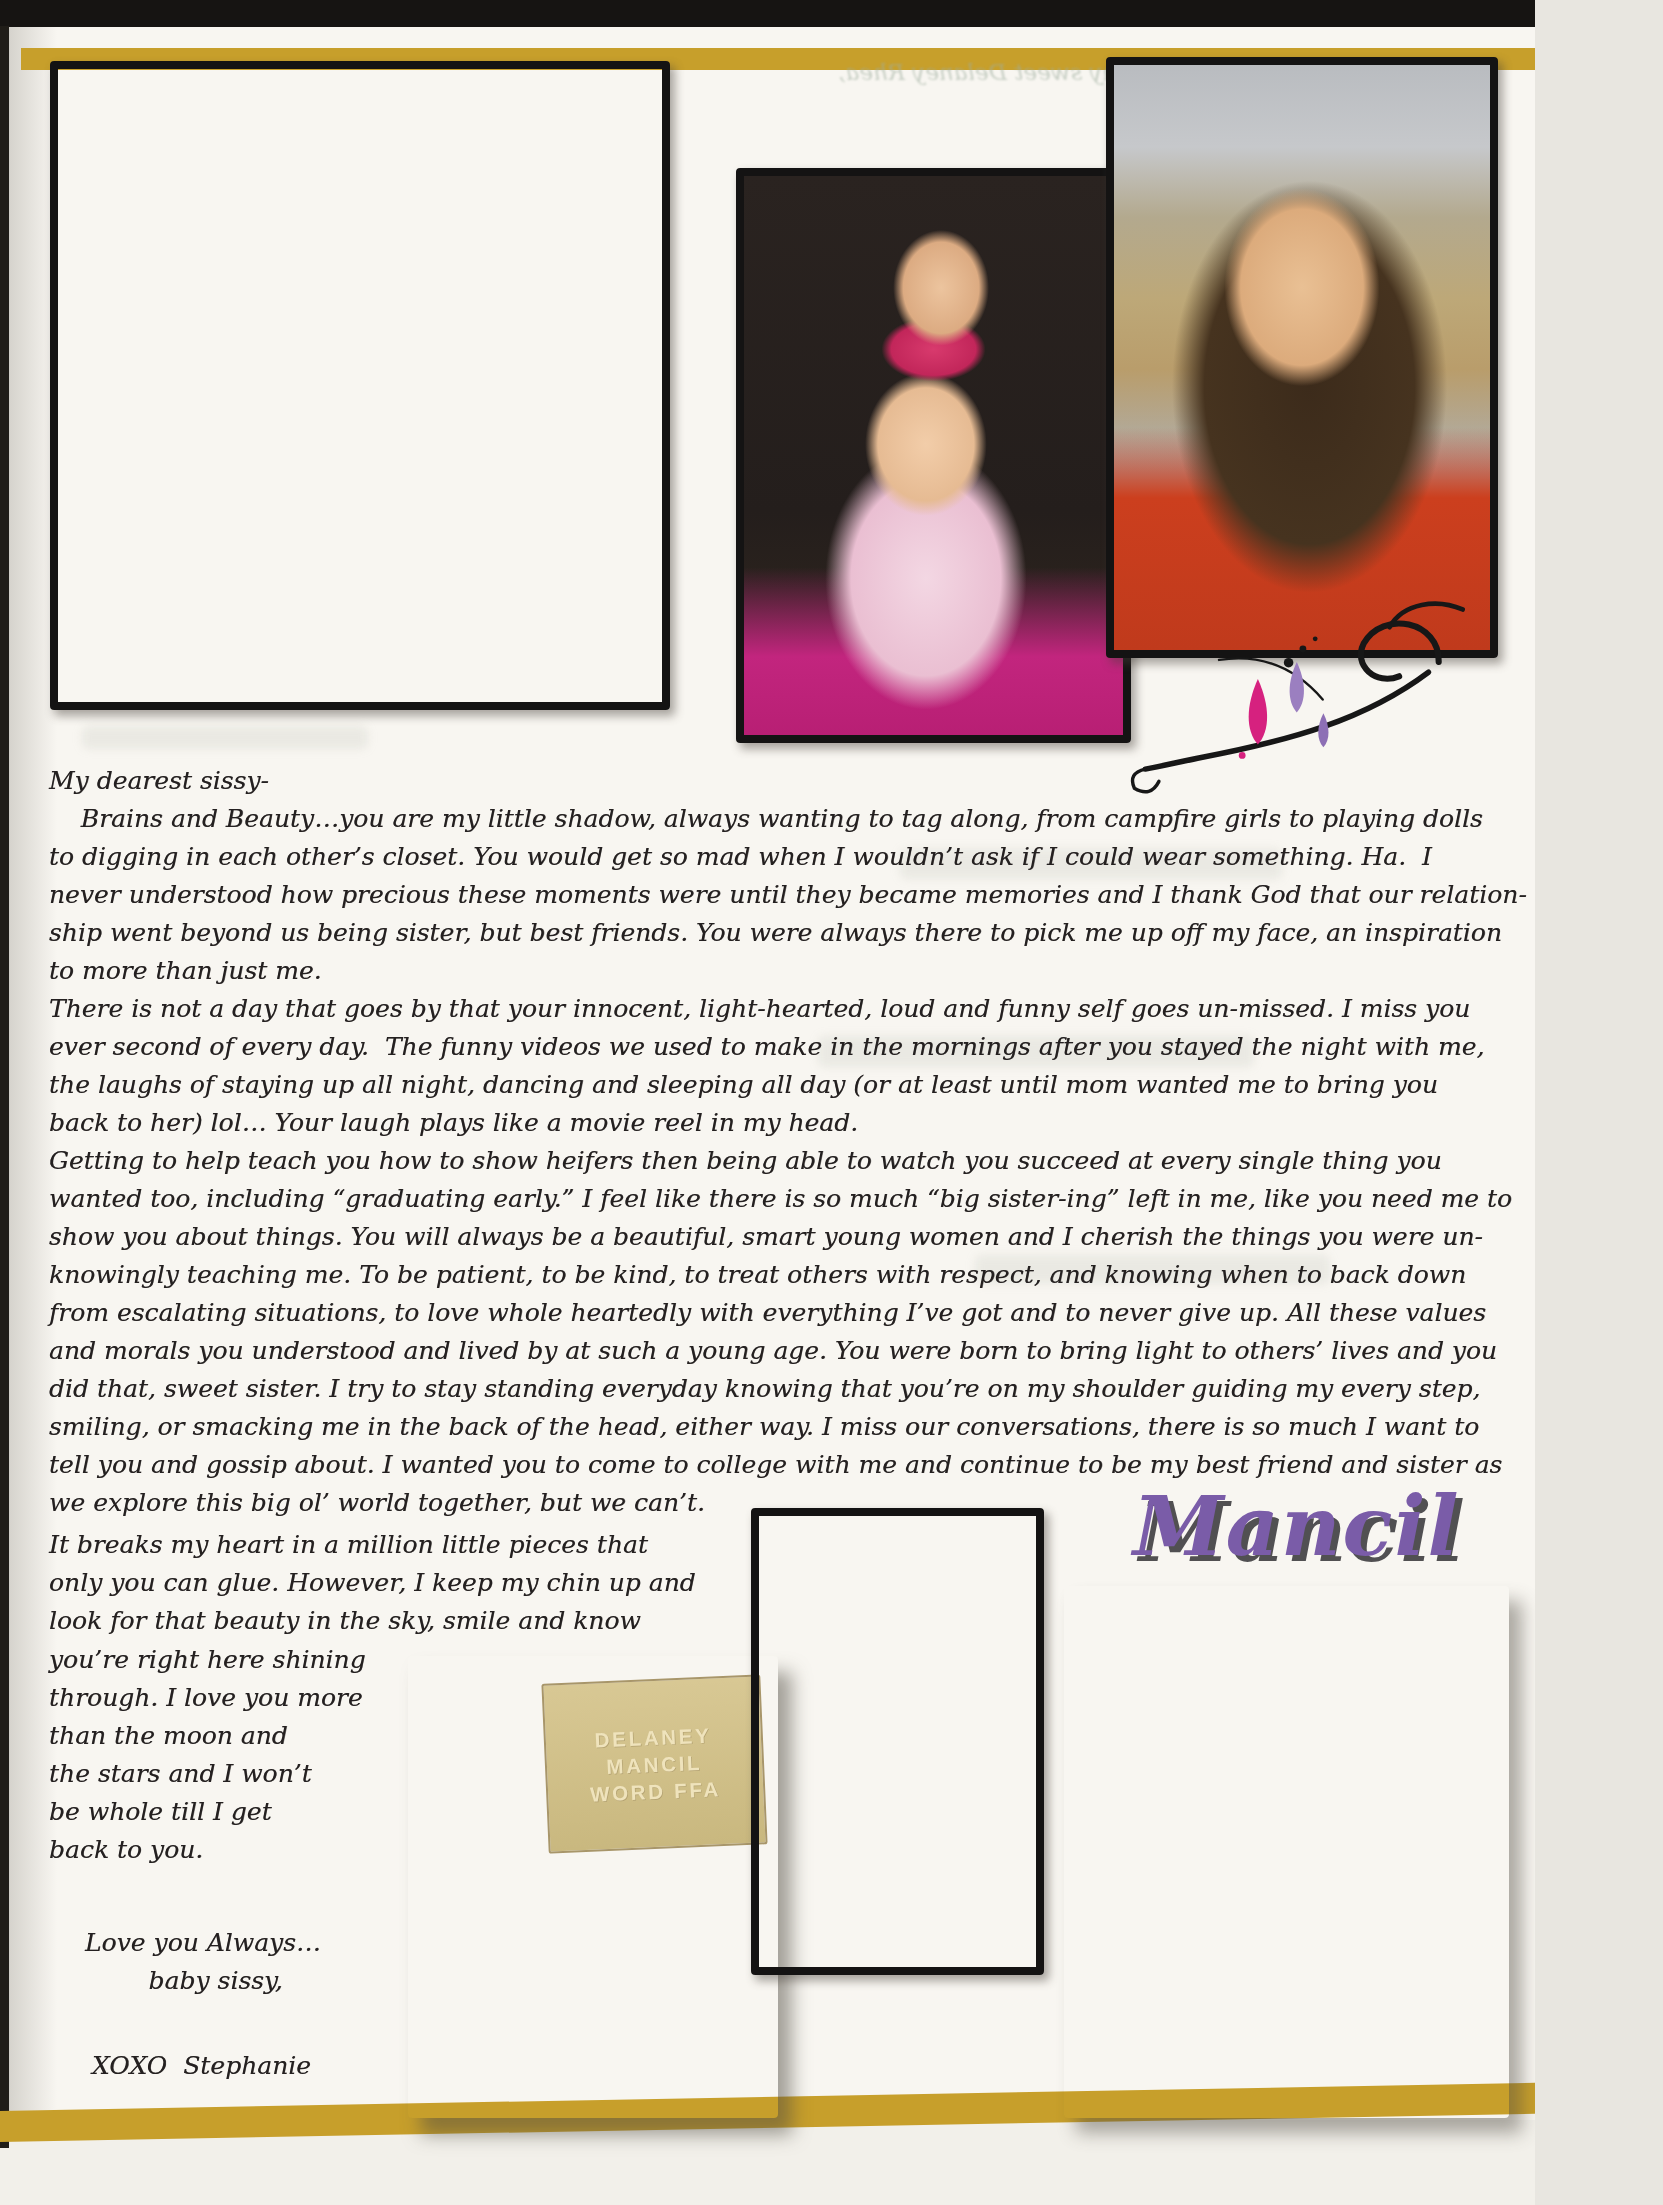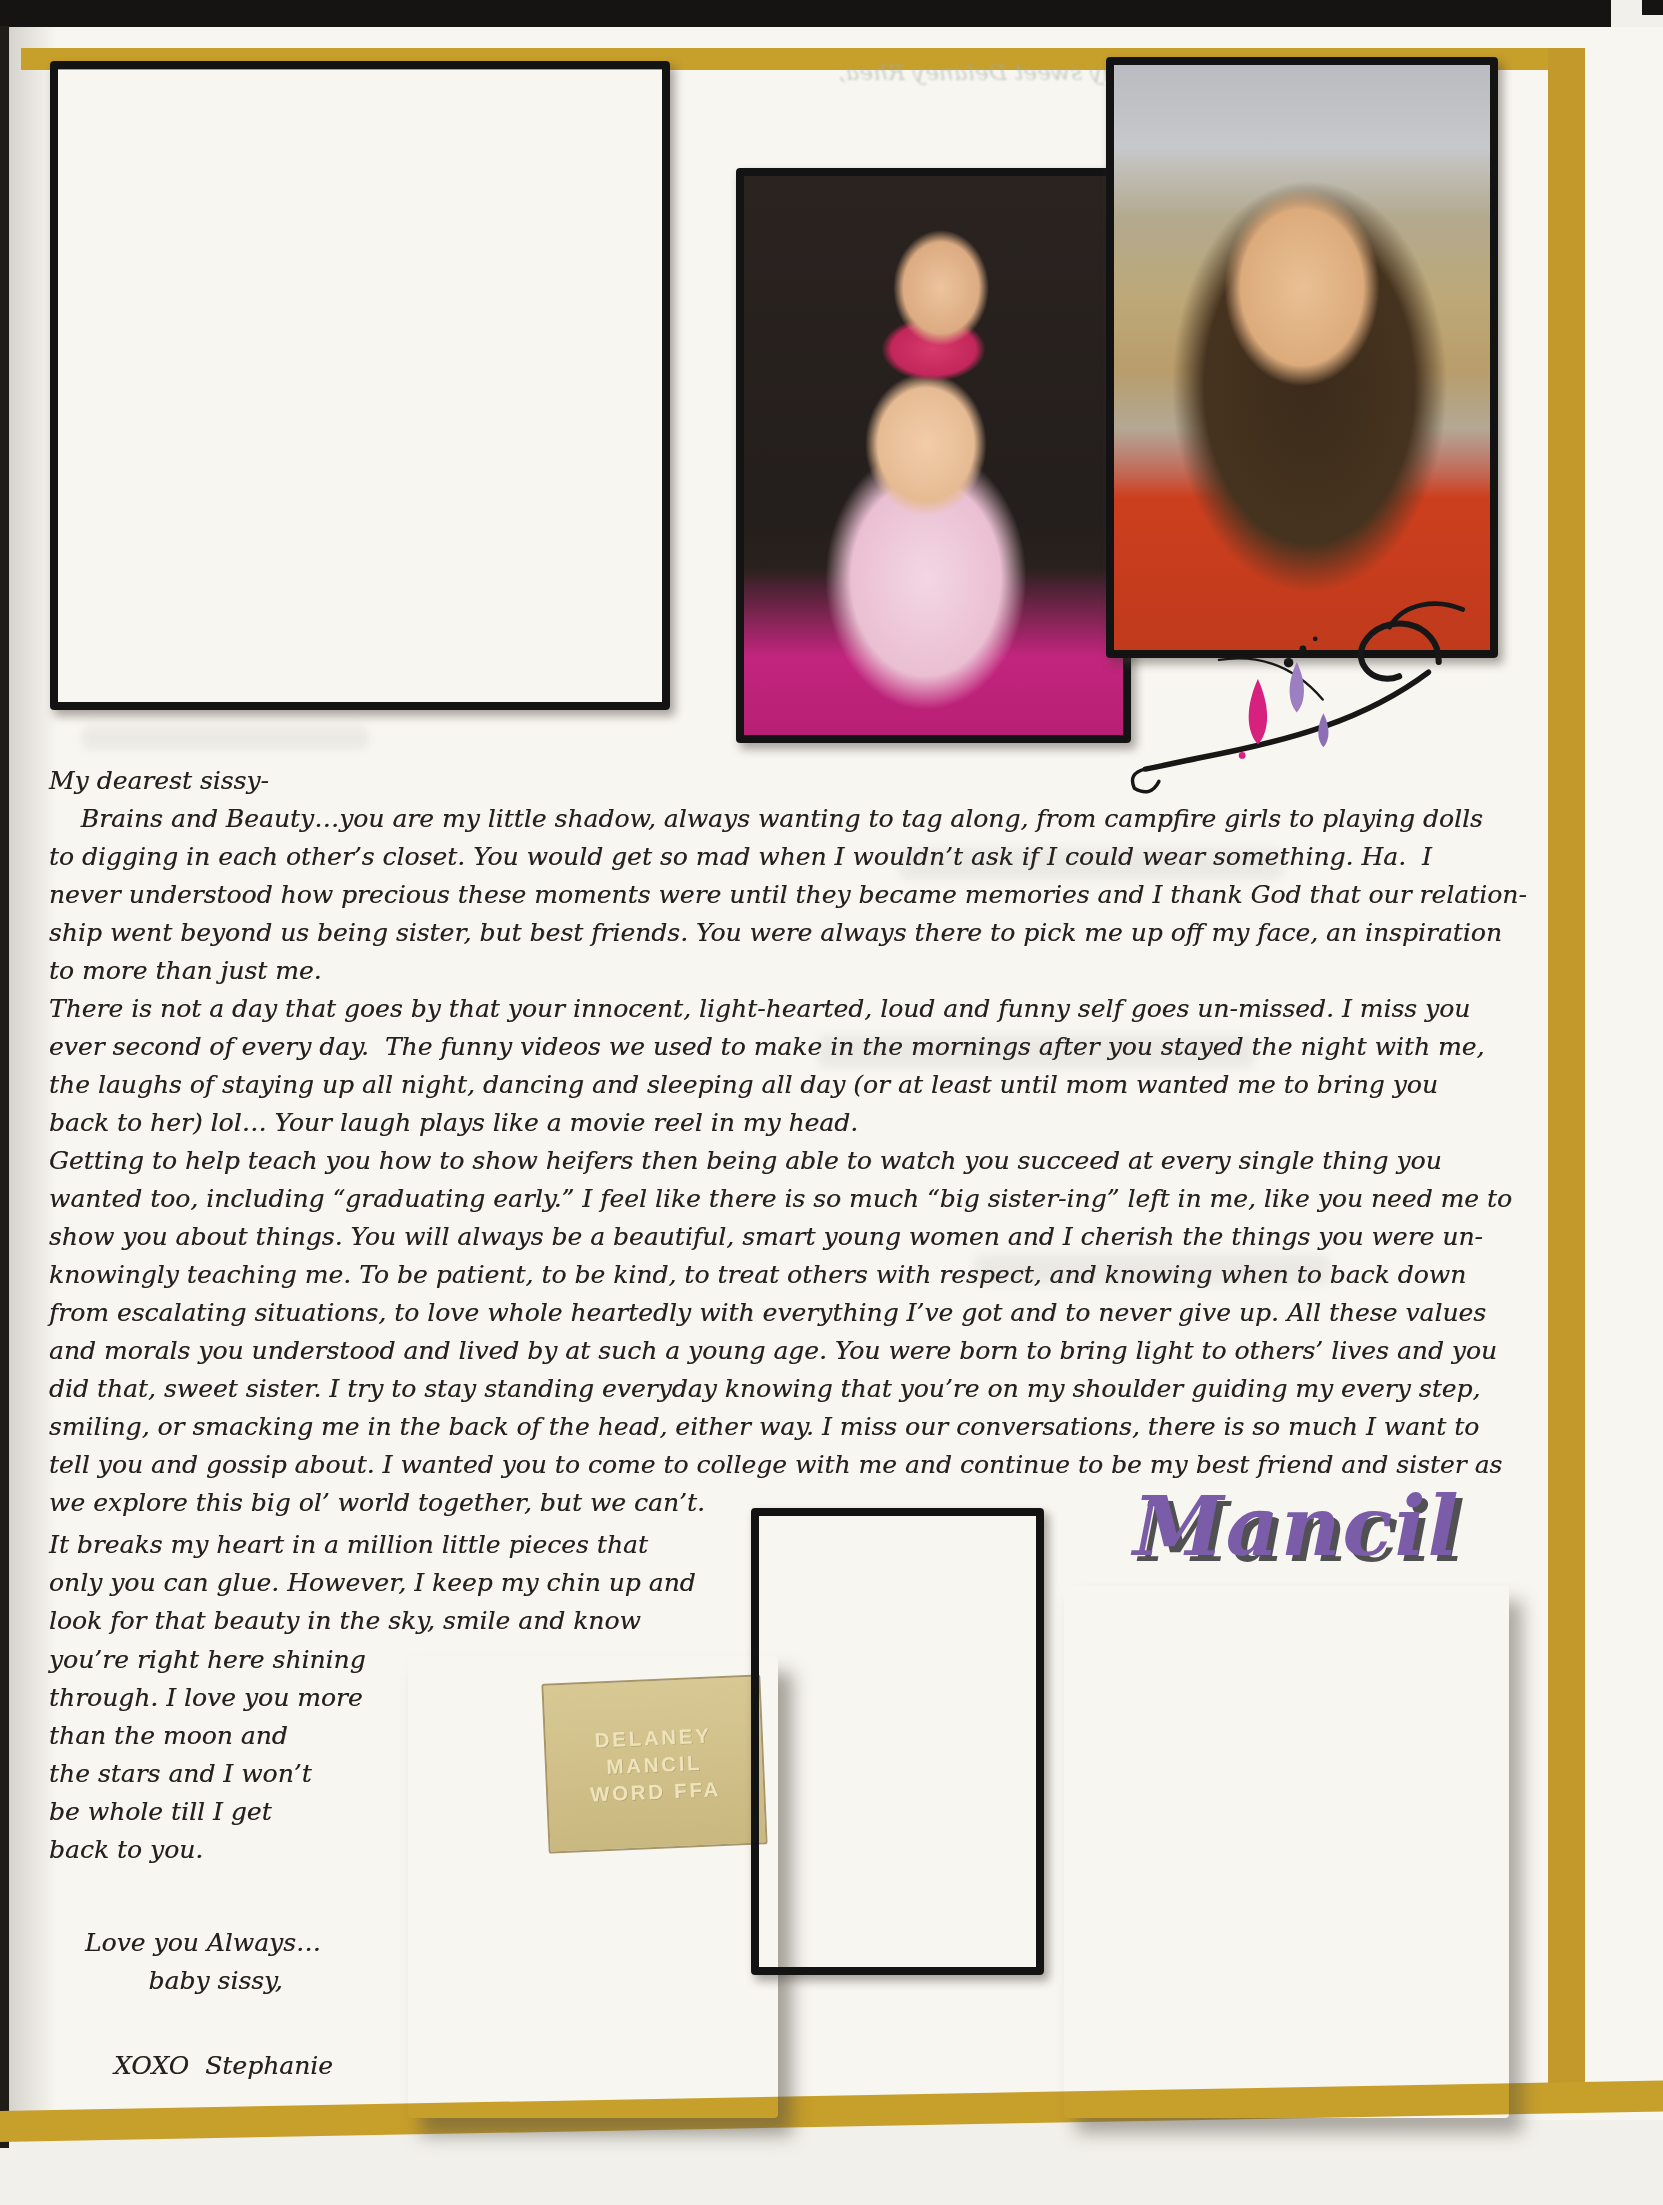--- a/index.html
+++ b/index.html
@@ -1,17 +1,17 @@
 <!DOCTYPE html>
 <html style="font-size:11px"><head>
 <meta charset="utf-8">
 <style>
   html,body{margin:0;padding:0;background:#e8e6e0;}
   #canvas{
-    position:relative;width:1663px;height:2205px;overflow:hidden;
+    position:relative;width:1535px;height:2205px;overflow:hidden;
     background:#f2f0ea;
     font-family:"DejaVu Serif","Liberation Serif",serif;
   }
   
   .top-black-bar{position:absolute;left:0;top:0;width:1611px;height:27px;background:#161412;}
   .top-corner-chip{position:absolute;left:1642px;top:0;width:21px;height:15px;background:#161412;}
   .page-paper{position:absolute;left:9.5px;top:27px;width:1654px;height:2093px;background:#f8f6f1;}
   .left-scan-edge{position:absolute;left:0;top:26px;width:8.9px;height:2122px;background:#201d18;}
   .left-page-shade{position:absolute;left:8.9px;top:27px;width:48px;height:2087px;
     background:linear-gradient(90deg,rgba(90,85,75,0.22),rgba(90,85,75,0));}
@@ -104,21 +104,21 @@
   
   .script{
     position:absolute;color:#242020;font-style:italic;
     font-size:25px;line-height:38px;white-space:pre;
     text-shadow:0.3px 0.3px 0 rgba(36,32,32,0.55);
   }
   .block-full{left:49px;top:762px;width:1495px;}
   .block-mid{left:49px;top:1526px;width:709px;}
   .block-narrow{left:49px;top:1641px;width:368px;}
   .block-closing{left:49px;top:1924px;width:368px;margin-left:36px;}
-  .signature{left:114px;top:2047px;width:341px;}
+  .signature{left:92px;top:2047px;width:341px;}
   .mancil-title{
     position:absolute;left:1133px;top:1478px;
     font-size:82px;font-style:italic;font-weight:bold;letter-spacing:2px;
     color:#7a5ca8;text-shadow:6.1px 5.5px 0 rgba(52,50,54,0.85);
     font-family:"DejaVu Serif","Liberation Serif",serif;
   }
   
   .bleed-text{
     position:absolute;left:750px;top:59px;width:409px;
     transform:scaleX(-1);color:#9fae9f;opacity:0.55;filter:blur(1px);

